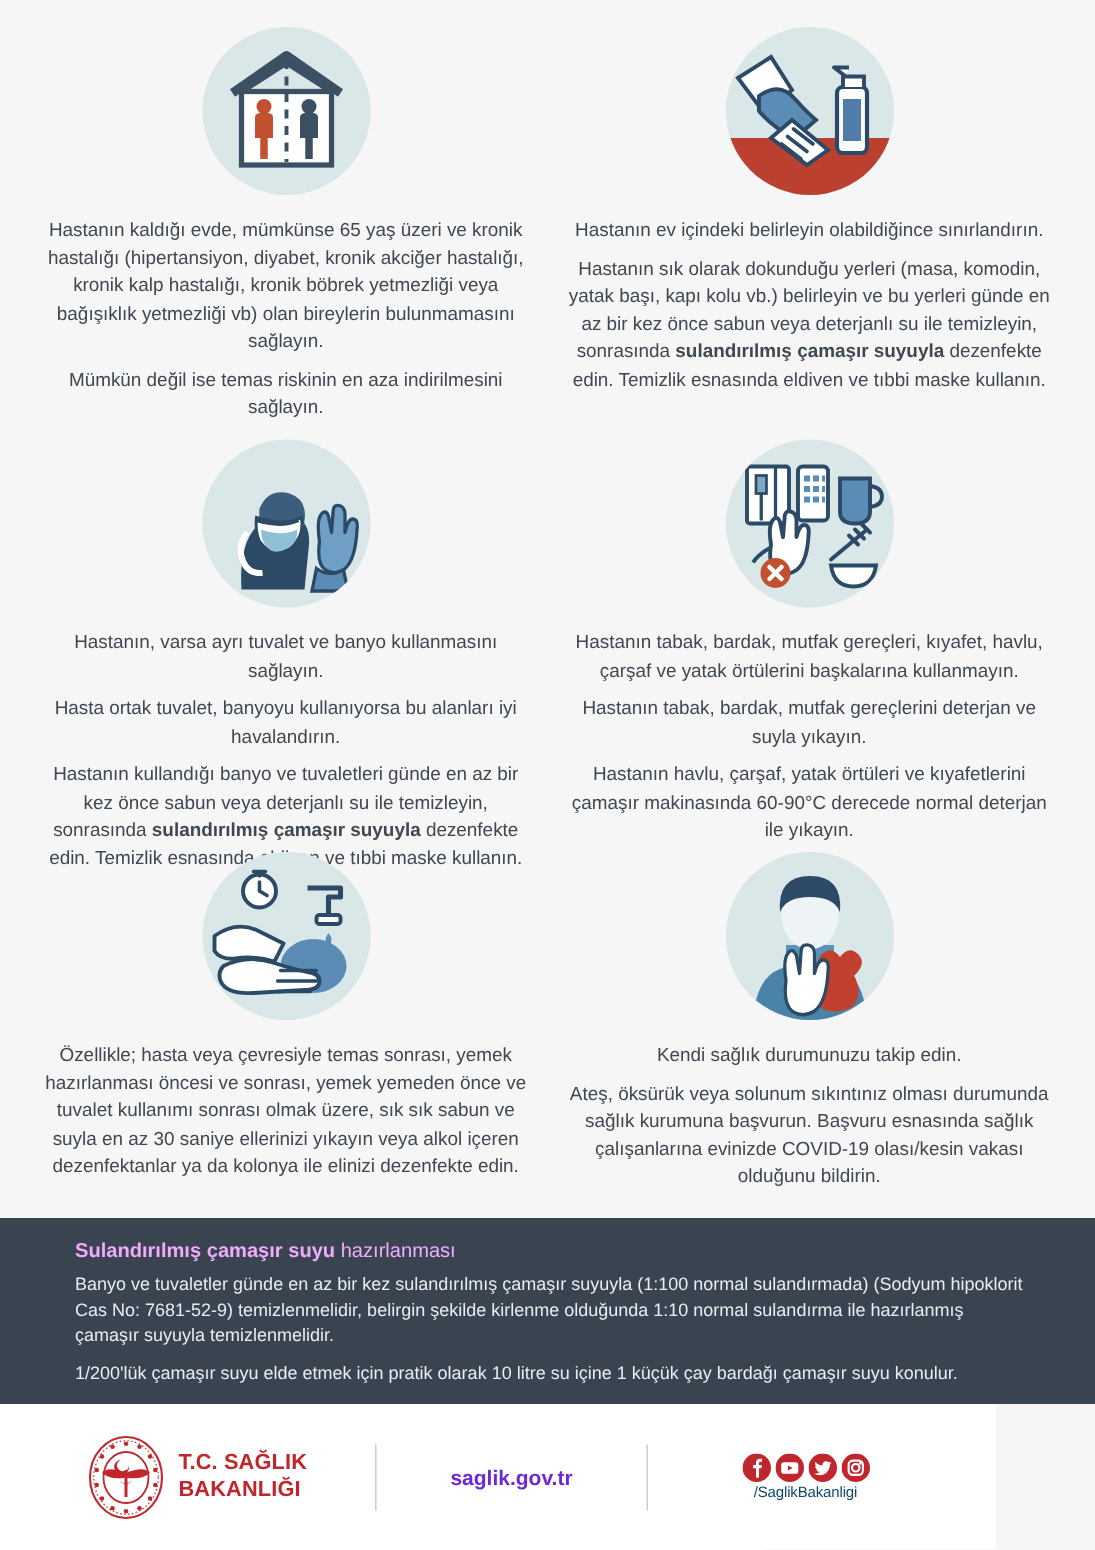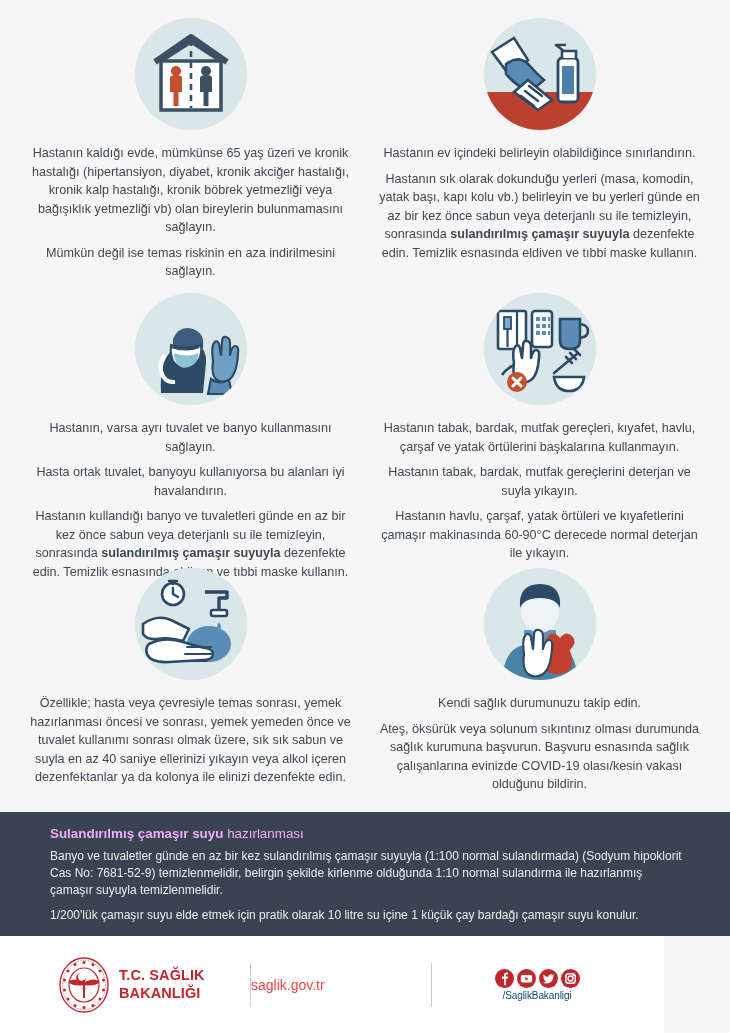--- a/index.html
+++ b/index.html
@@ -108,24 +108,24 @@
     letter-spacing: .1px;
   }
   .divider {
     width: 1px;
     height: 44px;
     background: #c9ccd0;
     flex: none;
   }
   .footer-mid {
     flex: 1;
-    text-align: left;
+    text-align: center;
     font-size: 14px;
-    font-weight: normal;
-    color: #ef4444;
+    font-weight: bold;
+    color: #6d28d9;
   }
   .footer-social {
     width: 232px;
     text-align: center;
     padding-right: 22px;
     box-sizing: border-box;
   }
   .social-row {
     display: flex;
     justify-content: center;
@@ -271,21 +271,21 @@
         <path d="M8 56 q14-10 28-4 q10 5 18 9 l-6 12 q-14-4 -26-2 q-10 1 -14-5 z" fill="#ffffff" stroke="#2c4a66" stroke-width="2.6" stroke-linejoin="round"></path>
         <path d="M14 76 q16-8 34-2 q12 4 22 6 q8 1 8 6 q0 6 -10 6 l-34 2 q-18 1 -22-8 q-2-6 2-10 z" fill="#ffffff" stroke="#2c4a66" stroke-width="2.6" stroke-linejoin="round"></path>
         <g stroke="#2c4a66" stroke-width="2.2" stroke-linecap="round">
           <line x1="52" y1="79" x2="76" y2="79"></line>
           <line x1="50" y1="86" x2="76" y2="86"></line>
           <line x1="50" y1="93" x2="72" y2="93"></line>
         </g>
       </svg>
     </div>
     <div class="card-body">
-        <p><span>Özellikle; hasta veya çevresiyle temas sonrası, yemek hazırlanması öncesi ve sonrası, yemek yemeden önce ve tuvalet kullanımı sonrası olmak üzere, sık sık sabun ve suyla en az 40 saniye ellerinizi yıkayın veya alkol içeren dezenfektanlar ya da kolonya ile elinizi dezenfekte edin.</span></p>
+        <p><span>Özellikle; hasta veya çevresiyle temas sonrası, yemek hazırlanması öncesi ve sonrası, yemek yemeden önce ve tuvalet kullanımı sonrası olmak üzere, sık sık sabun ve suyla en az 30 saniye ellerinizi yıkayın veya alkol içeren dezenfektanlar ya da kolonya ile elinizi dezenfekte edin.</span></p>
       </div>
   </div>
 
   <div class="card">
     <div class="icon-wrap">
       <svg viewBox="0 0 112 112">
         <circle cx="56" cy="56" r="56" fill="#d9e7e8"></circle>
         <path d="M18 112 q2-28 18-34 q10-4 20-4 q10 0 20 4 q16 6 18 34 z" fill="#4a82a8"></path>
         <path d="M40 62 h32 v10 q-16 8 -32 0 z" fill="#5b93bb"></path>
         <ellipse cx="56" cy="42" rx="19" ry="23" fill="#eef3f5"></ellipse>

